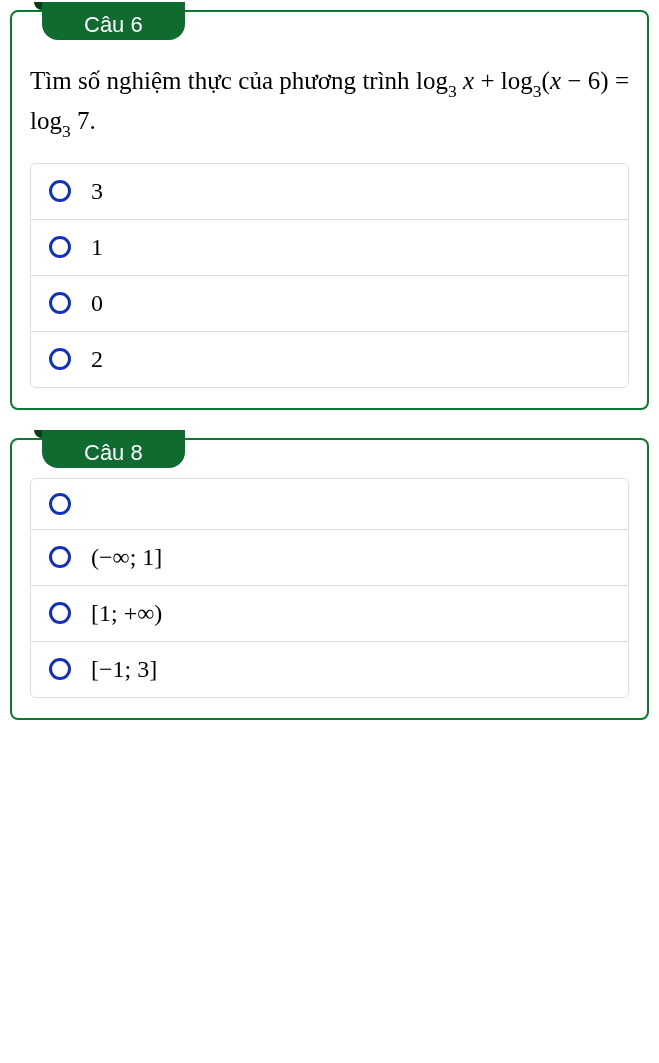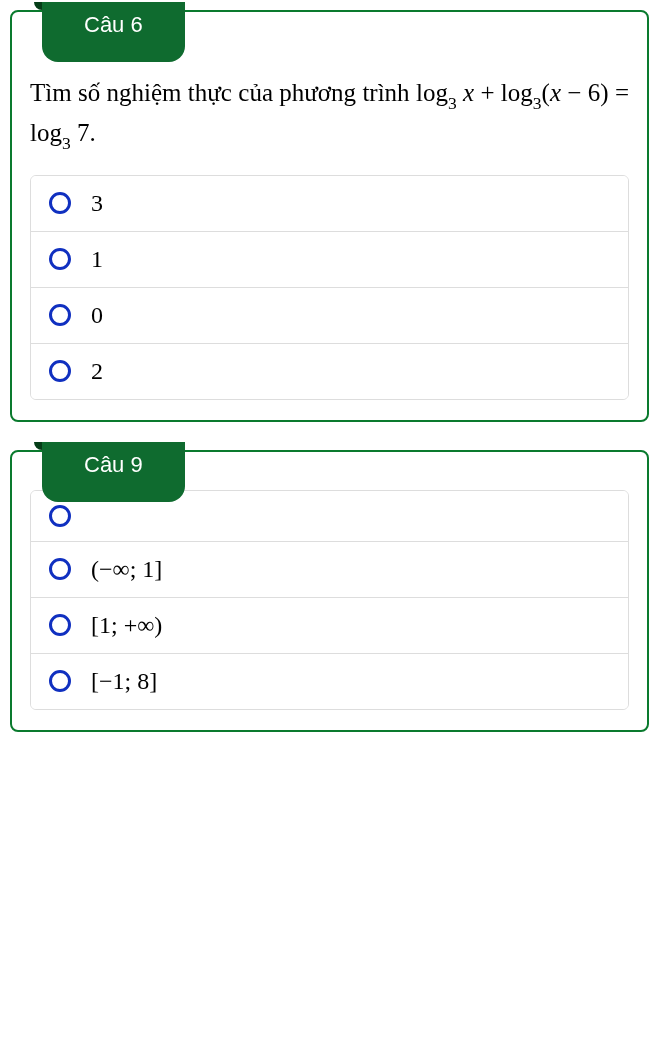--- a/index.html
+++ b/index.html
@@ -19,35 +19,35 @@
     background: #fff;
   }
   .question-tab {
     position: absolute;
     top: -10px;
     left: 30px;
     background: #0f6b2f;
     color: #fff;
     font-family: Arial, sans-serif;
     font-size: 22px;
-    padding: 10px 42px 24px 42px;
+    padding: 10px 42px 2px 42px;
     border-radius: 0 0 16px 16px;
   }
   .question-tab::before {
     content: "";
     position: absolute;
     top: 0;
     left: -8px;
     width: 8px;
     height: 8px;
     background: #053d18;
     border-radius: 0 0 0 8px;
   }
   .question-text {
-    margin-top: 44px;
+    margin-top: 32px;
     font-size: 25px;
     line-height: 1.5;
     color: #000;
   }
   .justify { text-align: justify; }
   .options {
     margin-top: 20px;
     border: 1px solid #ddd;
     border-radius: 6px;
     overflow: hidden;
@@ -111,32 +111,32 @@
           <span class="radio-circle"></span>
           <span class="math">0</span>
         </div>
         <div class="option">
           <span class="radio-circle"></span>
           <span class="math">2</span>
         </div>
       </div>
     </div>
     <div class="question-card">
-      <div class="question-tab">Câu 9</div>
+      <div class="question-tab">Câu 8</div>
       <div class="options">
         <div class="option">
           <span class="radio-circle"></span>
         </div>
         <div class="option">
           <span class="radio-circle"></span>
           <span class="math">(−∞; 1]</span>
         </div>
         <div class="option">
           <span class="radio-circle"></span>
           <span class="math">[1; +∞)</span>
         </div>
         <div class="option">
           <span class="radio-circle"></span>
-          <span class="math">[−1; 8]</span>
+          <span class="math">[−1; 3]</span>
         </div>
       </div>
     </div>
   </div>
 
 </body></html>

